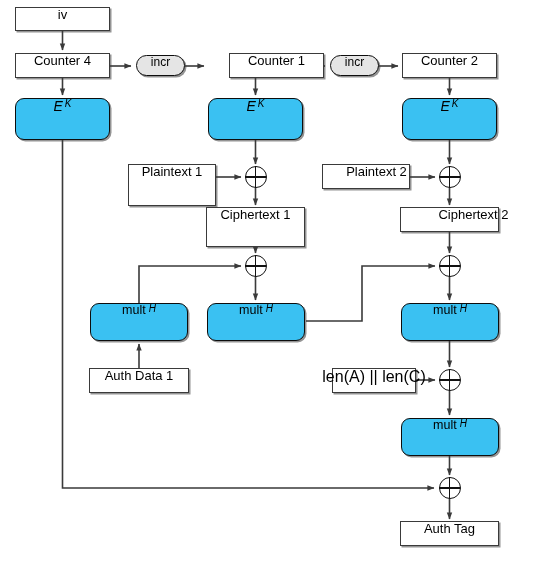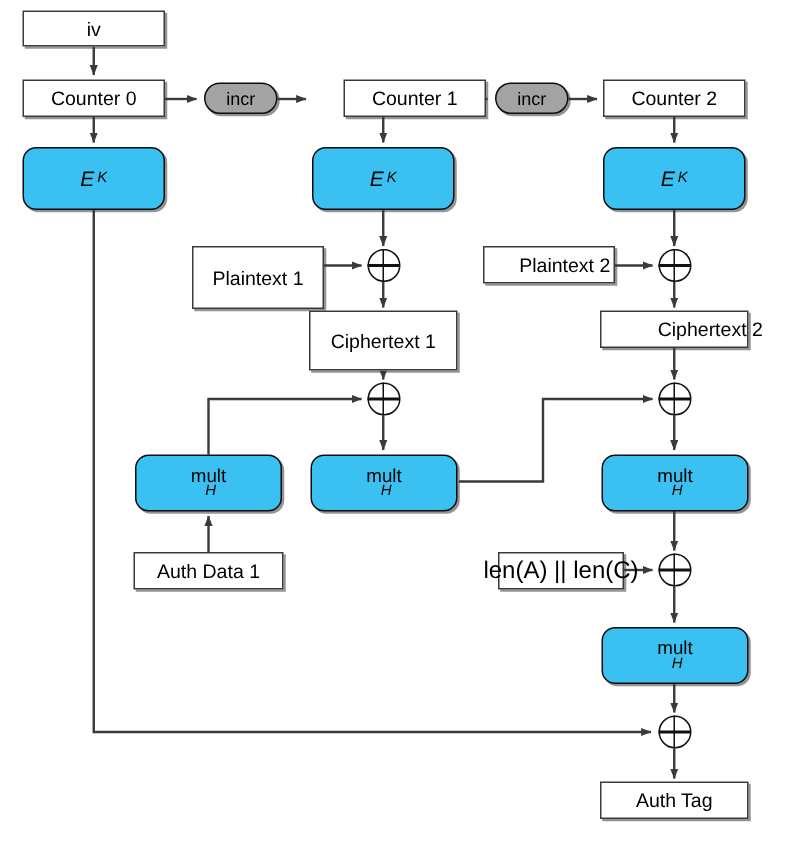--- a/index.html
+++ b/index.html
@@ -7,47 +7,47 @@
     position:relative;
     width:534px;height:563px;
     background:#ffffff;
     font-family:"Liberation Sans", sans-serif;
     overflow:hidden;
   }
   svg#wires{position:absolute;left:0;top:0;width:534px;height:563px;}
   .node{
     position:absolute;
     box-sizing:border-box;
-    display:flex;align-items:center;justify-content:center;
+    display:flex;align-items:flex-start;justify-content:center;
     font-size:13px;color:#000;
     text-align:center;
     line-height:1;
     white-space:nowrap;
   }
   .rect{
     background:#ffffff;
     border:1.4px solid #3a3a3a;
     box-shadow:1.5px 1.5px 0 rgba(60,60,60,0.55);
   }
   .rounded{
     background:#3ac1f2;
     border:1.4px solid #0d0d0d;
     border-radius:9px;
     box-shadow:1.5px 1.5px 0 rgba(60,60,60,0.55);
   }
   .pill{
-    background:#a3a3a3;
+    background:#e5e5e5;
     border:1.4px solid #0d0d0d;
     border-radius:11px;
     box-shadow:1.5px 1.5px 0 rgba(60,60,60,0.55);
     font-size:12px;
   }
   .ek{font-style:italic;font-size:14px;}
   .ek .sub{font-size:10px;font-style:italic;vertical-align:baseline;padding-left:2px;}
-  .multlbl{font-size:12.5px;flex-direction:column;}
+  .multlbl{font-size:12.5px;}
   .multlbl .sub{font-size:10px;font-style:italic;padding-left:3px;}
   .xor{
     position:absolute;
     width:22px;height:22px;
     border:1.4px solid #111;
     border-radius:50%;
     background:#ffffff;
     box-sizing:border-box;
   }
   .xor:before,.xor:after{
@@ -119,21 +119,21 @@
 
       <line x1="449.5" y1="499" x2="449.5" y2="519" marker-end="url(#ah)"></line>
     </g>
   </svg>
 
   <div class="node rect" style="left:15px;top:7px;width:95px;height:24px;">
     <span>iv</span>
   </div>
 
   <div class="node rect" style="left:15px;top:53px;width:95px;height:25px;">
-    <span>Counter 0</span>
+    <span>Counter 4</span>
   </div>
   <div class="node rect" style="left:208px;top:53px;width:95px;height:25px;margin-left:21px;">
     <span>Counter 1</span>
   </div>
   <div class="node rect" style="left:402px;top:53px;width:95px;height:25px;">
     <span>Counter 2</span>
   </div>
 
   <div class="node pill" style="left:136px;top:55px;width:49px;height:21px;">
     <span>incr</span>

